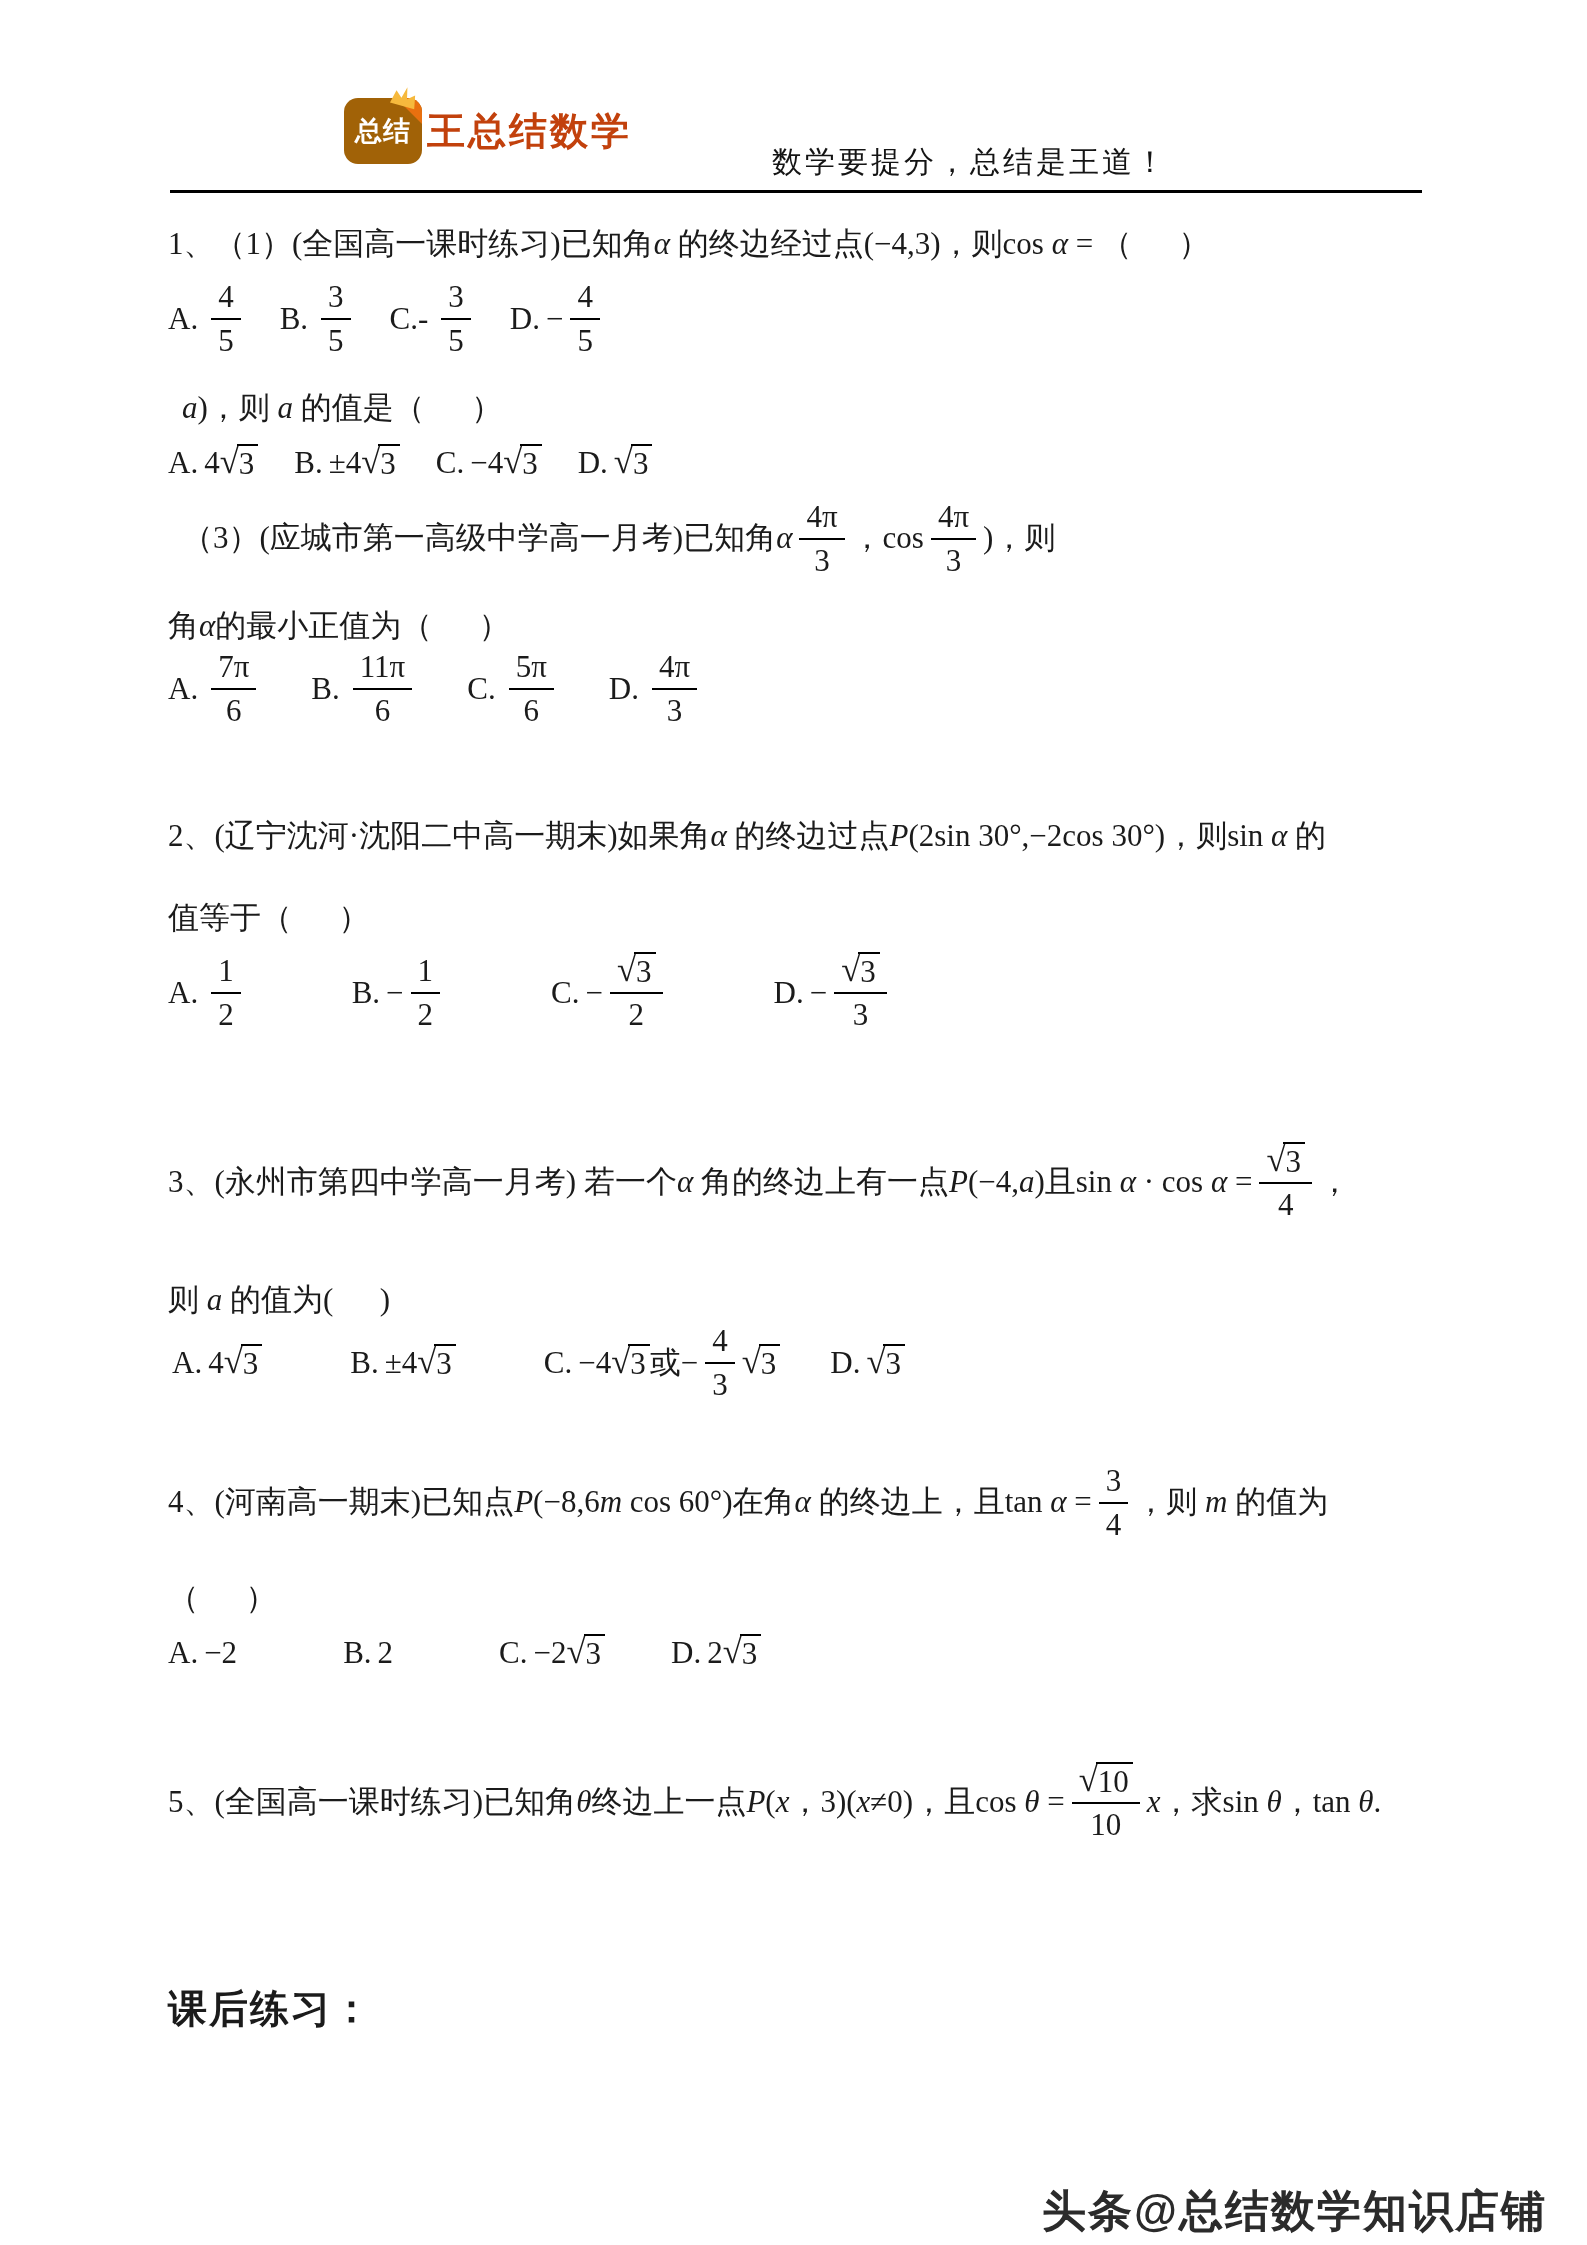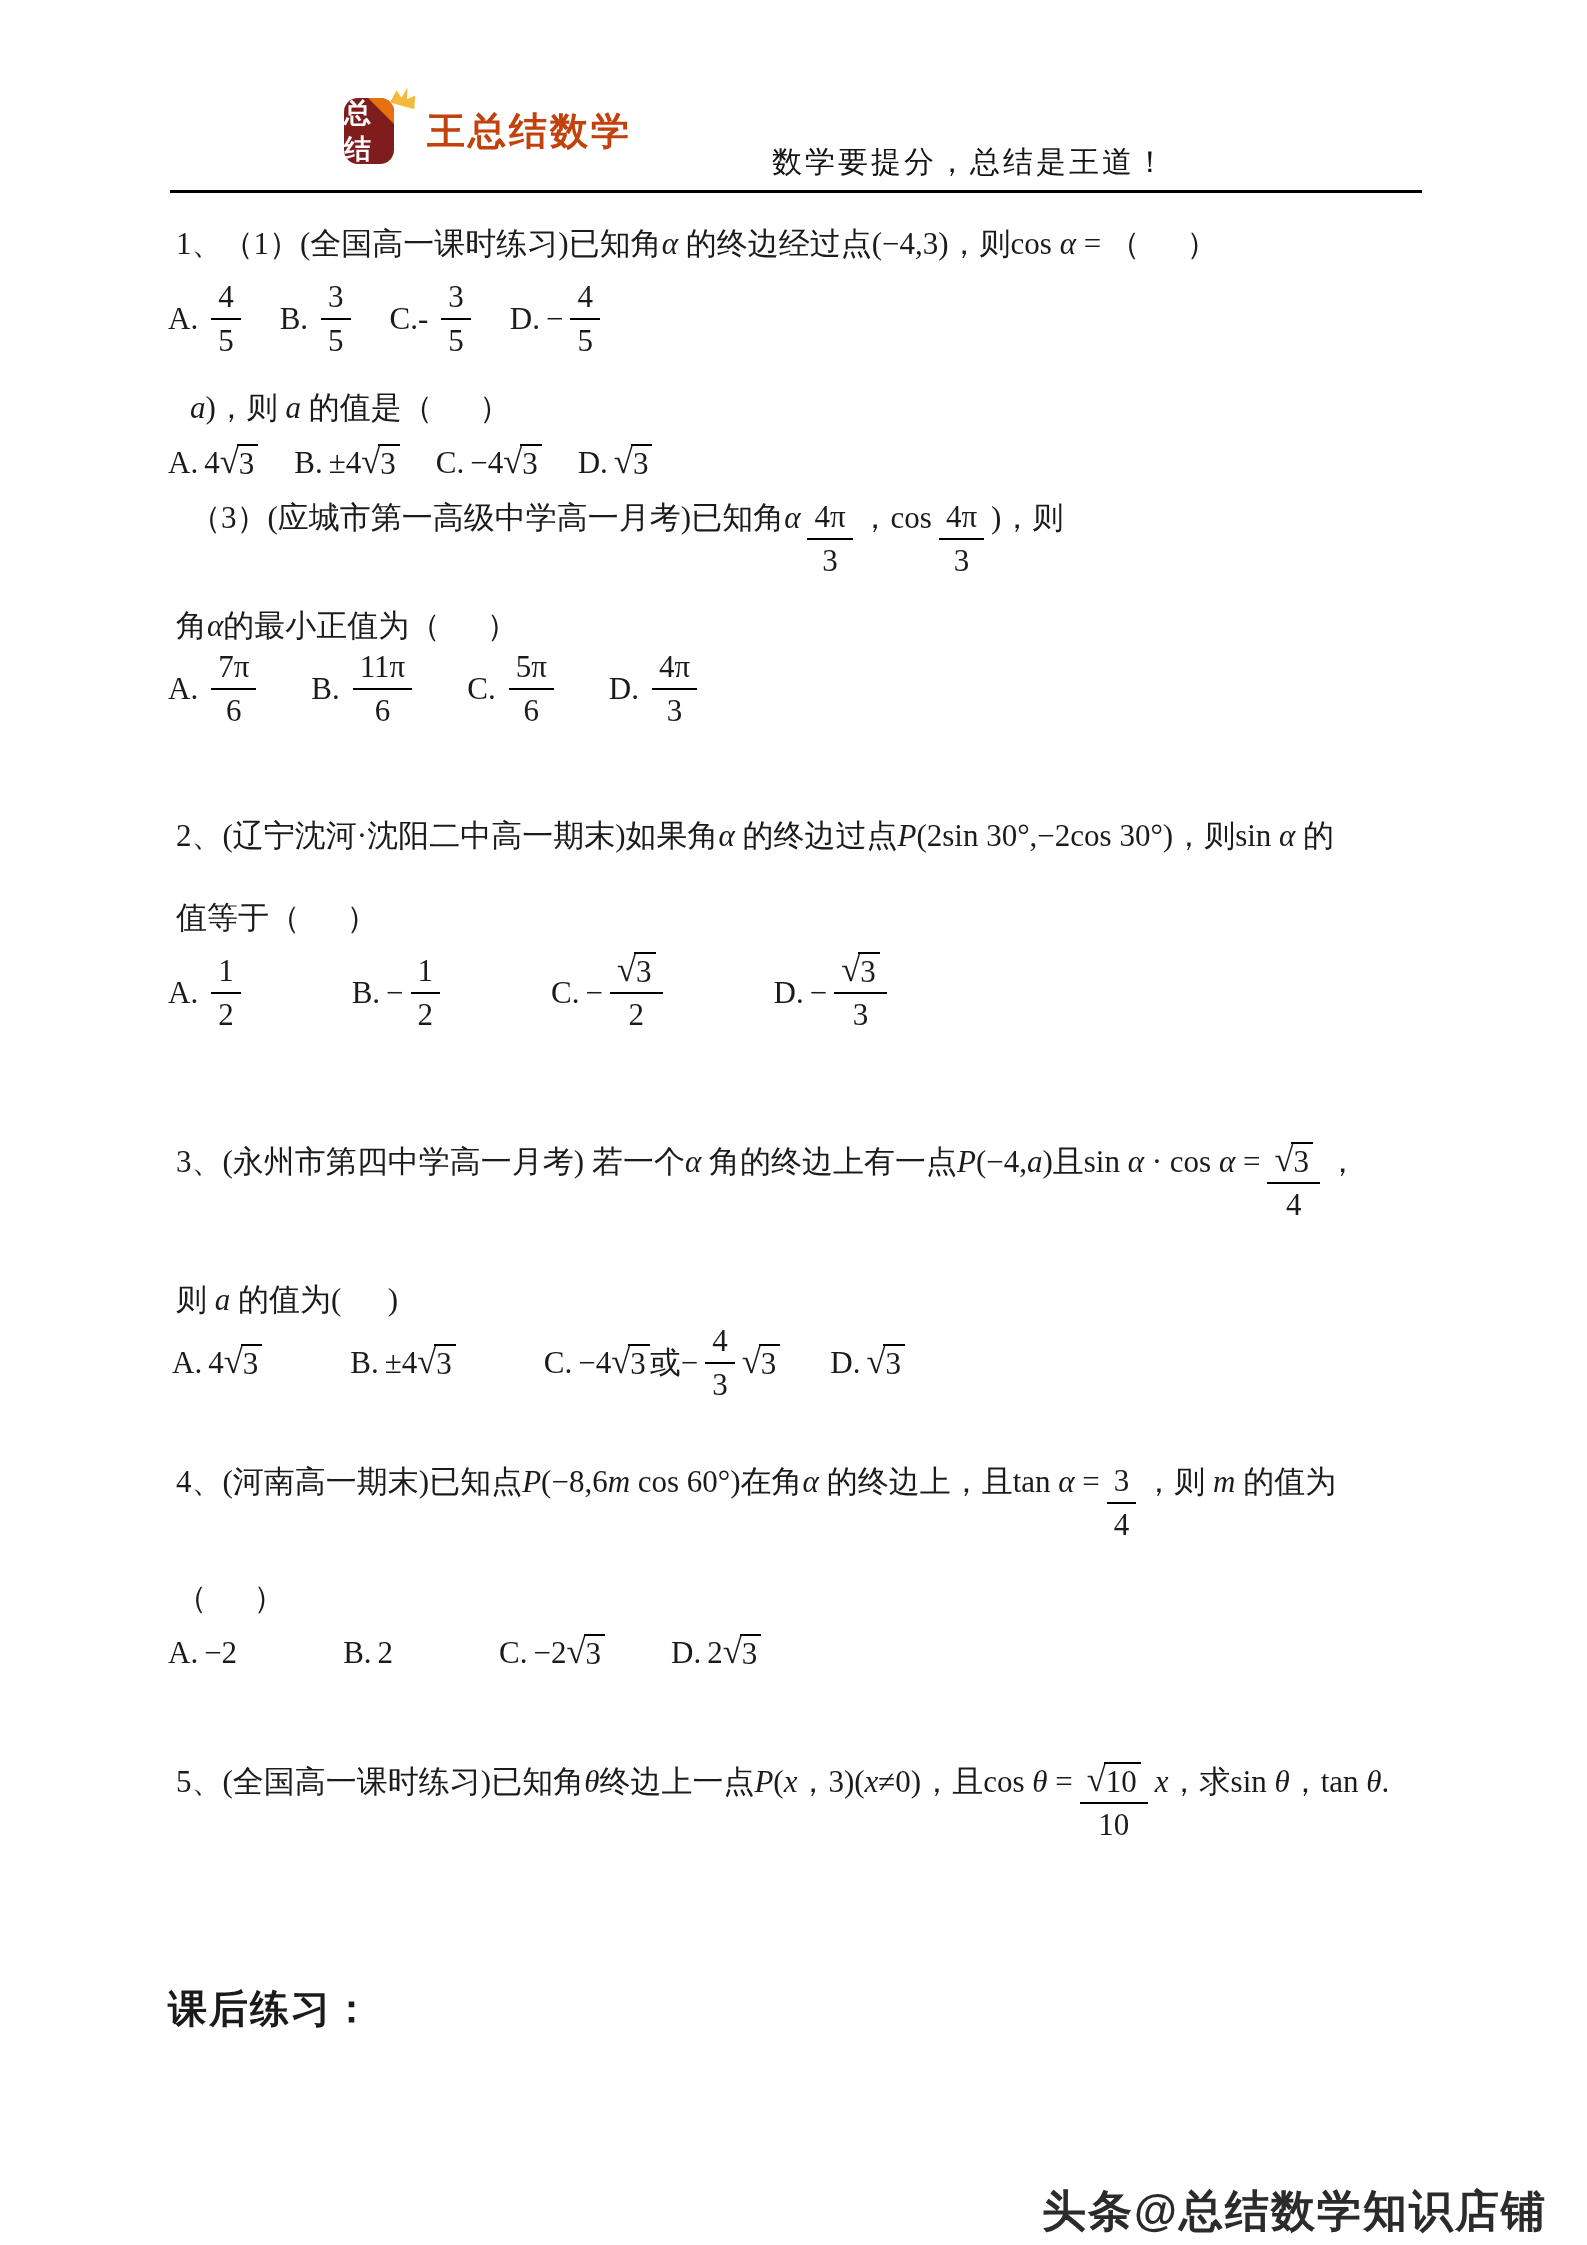--- a/index.html
+++ b/index.html
@@ -1,19 +1,19 @@
 <!DOCTYPE html>
 <html><head>
 <meta charset="utf-8">
 <style>
   html,body{margin:0;padding:0;background:#ffffff;}
   .page{position:relative;width:1587px;height:2245px;background:#fff;overflow:hidden;
         font-family:"Liberation Serif","DejaVu Serif",serif;color:#1b1b1b;}
   .abs{position:absolute;}
-  .line{display:flex;align-items:flex-start;white-space:pre;font-size:31px;line-height:1.32;margin-left:8px;}
+  .line{display:flex;align-items:center;white-space:pre;font-size:31px;line-height:1.32;}
   .line span{white-space:pre;}
   .mi{font-style:italic;}
   .frac{display:inline-flex;flex-direction:column;align-items:center;text-align:center;
         margin:0 7px;font-size:31px;line-height:1.22;}
   .frac .num{border-bottom:2px solid #000;padding:0 7px 2px;display:inline-flex;align-items:flex-end;justify-content:center;}
   .frac .den{padding-top:2px;}
   .sqrt{display:inline-flex;align-items:flex-start;line-height:1.15;}
   .sqrt .sgn{font-size:1.12em;line-height:1.05;}
   .sqrt .rad{border-top:2px solid #000;padding:0 4px 0 2px;margin-left:-2px;line-height:1.15;}
   .opt-row{display:flex;align-items:center;font-size:31px;}
@@ -25,21 +25,21 @@
   .row-p3{gap:48px;}
   .row-p4{gap:104px;}
   .row-p5{gap:88px;}
   .row-p5 .opt:last-child{margin-left:-38px;}
   .row-p6{gap:106px;}
   .row-p6 .opt:last-child{margin-left:-40px;}
   
   .logo{position:absolute;left:344px;top:98px;display:flex;align-items:center;gap:17px;
         font-family:"Liberation Sans","DejaVu Sans",sans-serif;}
   .logo-icon{position:relative;width:66px;height:66px;flex:0 0 auto;}
-  .icon-box{width:50px;height:66px;border-radius:14px;background:#7f1d1d;overflow:hidden;
+  .icon-box{width:78px;height:66px;border-radius:14px;background:#a16207;overflow:hidden;
             display:flex;align-items:center;justify-content:center;position:relative;}
   .fold{position:absolute;top:0;right:0;width:0;height:0;
         border-left:26px solid transparent;border-top:26px solid #e8700f;}
   .badge-text{position:relative;color:#fff;font-weight:bold;font-size:27px;letter-spacing:1px;}
   .crown{position:absolute;top:-13px;right:-10px;width:31px;height:25px;transform:rotate(16deg);}
   .brand{font-size:38px;font-weight:bold;color:#c2410c;letter-spacing:3px;}
   .tagline{position:absolute;left:772px;top:142px;font-size:30px;letter-spacing:3px;color:#141414;}
   .rule{position:absolute;left:170px;top:190px;width:1252px;height:3px;background:#000;}
   .section-heading{font-size:39px;font-weight:bold;letter-spacing:2px;}
   .watermark{position:absolute;top:2150px;right:40px;font-size:44px;font-weight:bold;

